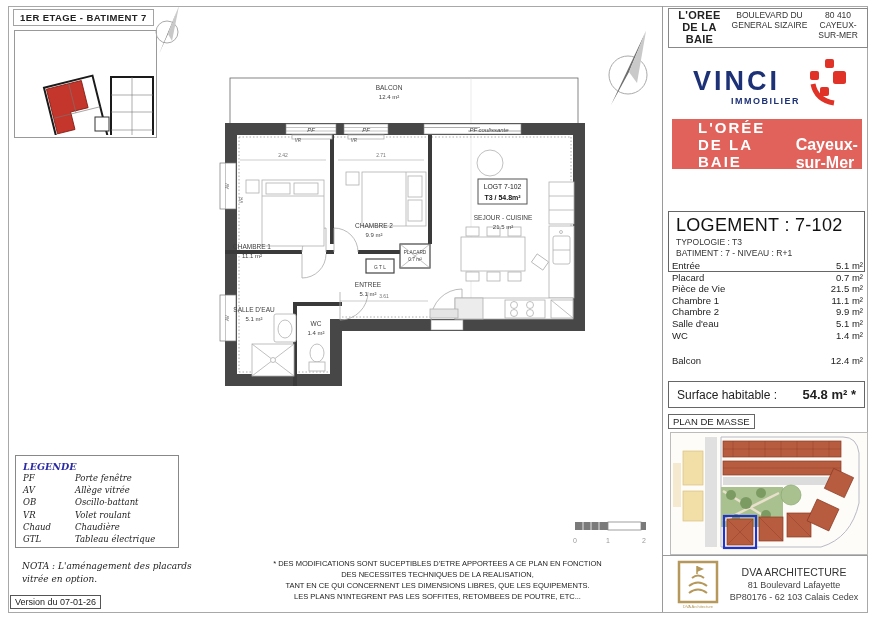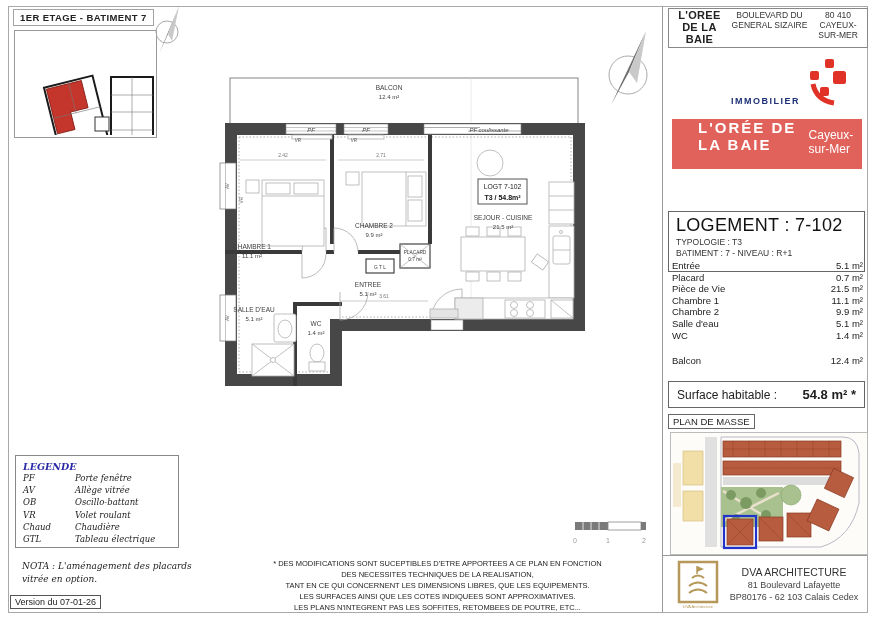--- a/index.html
+++ b/index.html
@@ -22,21 +22,21 @@
   .addr-line{font-size:8.5px;color:#333;margin-top:1px;}
   .vinci{left:693px;top:58px;width:160px;height:56px;}
   .vinci-word{position:absolute;left:0;top:8px;font-size:27px;font-weight:bold;
               color:#1d3176;letter-spacing:3px;}
   .vinci-sub{position:absolute;left:38px;top:38px;font-size:9px;font-weight:bold;
              color:#1d3176;letter-spacing:1.5px;}
   .vinci-mark{position:absolute;left:115px;top:0;}
   .banner{left:672px;top:119px;width:190px;height:50px;background:#e0625b;color:#fff;
           padding-left:26px;box-sizing:border-box;display:flex;justify-content:center;}
   .banner-title{font-size:15px;font-weight:bold;letter-spacing:2px;}
-  .banner-sub{font-size:12px;font-weight:normal;margin-top:9px;}
+  .banner-sub{font-size:16px;font-weight:bold;margin-top:17px;}
   .logement-box{left:668px;top:211px;width:197px;height:61px;border:1px solid #666;
                 box-sizing:border-box;padding:3px 7px;}
   .logement-title{font-size:18px;color:#111;letter-spacing:.3px;}
   .logement-sub{font-size:8.5px;color:#333;margin-top:1px;}
   .rooms{left:672px;top:260px;width:191px;}
   .room-row{display:flex;justify-content:space-between;font-size:9.5px;line-height:11.6px;}
   .balcon-row{left:672px;top:355px;width:191px;display:flex;justify-content:space-between;font-size:9.5px;}
   .surface-box{left:668px;top:381px;width:197px;height:27px;border:1px solid #666;
                box-sizing:border-box;display:flex;justify-content:space-between;align-items:center;padding:0 8px;}
   .surface-label{font-size:12px;}
@@ -284,20 +284,21 @@
   </g>
 </svg>
 
 <div class="abs addr-box">
   <div class="addr-name">L'OREE DE LA BAIE</div>
   <div class="addr-line">BOULEVARD DU GENERAL SIZAIRE</div>
   <div class="addr-line">80 410 CAYEUX-SUR-MER</div>
 </div>
 
 <div class="abs vinci">
+  <div class="vinci-word">VINCI</div>
   <div class="vinci-sub">IMMOBILIER</div>
   <svg class="vinci-mark" width="44" height="50" viewBox="0 0 44 50">
     <g fill="#e03226">
       <rect x="17" y="1" width="9" height="9" rx="2"></rect>
       <rect x="2" y="13" width="9" height="9" rx="2"></rect>
       <rect x="25" y="13" width="13" height="13" rx="2.5"></rect>
       <rect x="12" y="29" width="9" height="9" rx="2"></rect>
     </g>
     <path d="M5 26 C7 36 14 43 26 45" stroke="#e03226" stroke-width="5" fill="none"></path>
   </svg>
@@ -461,15 +462,14 @@
   <div>NOTA : L'aménagement des placards</div>
   <div>vitrée en option.</div>
 </div>
 
 <div class="abs version">Version du 07-01-26</div>
 
 <div class="abs disclaimer">
   <div>* DES MODIFICATIONS SONT SUCEPTIBLES D'ETRE APPORTEES A CE PLAN EN FONCTION</div>
   <div>DES NECESSITES TECHNIQUES DE LA REALISATION,</div>
   <div>TANT EN CE QUI CONCERNENT LES DIMENSIONS LIBRES, QUE LES EQUIPEMENTS.</div>
-  <div>LES SURFACES AINSI QUE LES COTES INDIQUEES SONT APPROXIMATIVES.</div>
   <div>LES PLANS N'INTEGRENT PAS LES SOFFITES, RETOMBEES DE POUTRE, ETC...</div>
 </div>
 
 </body></html>

